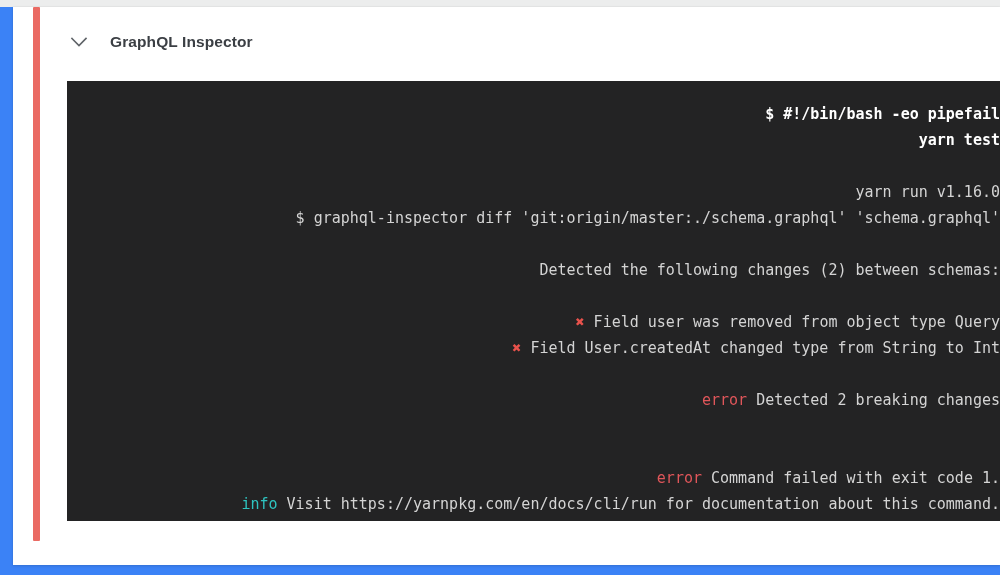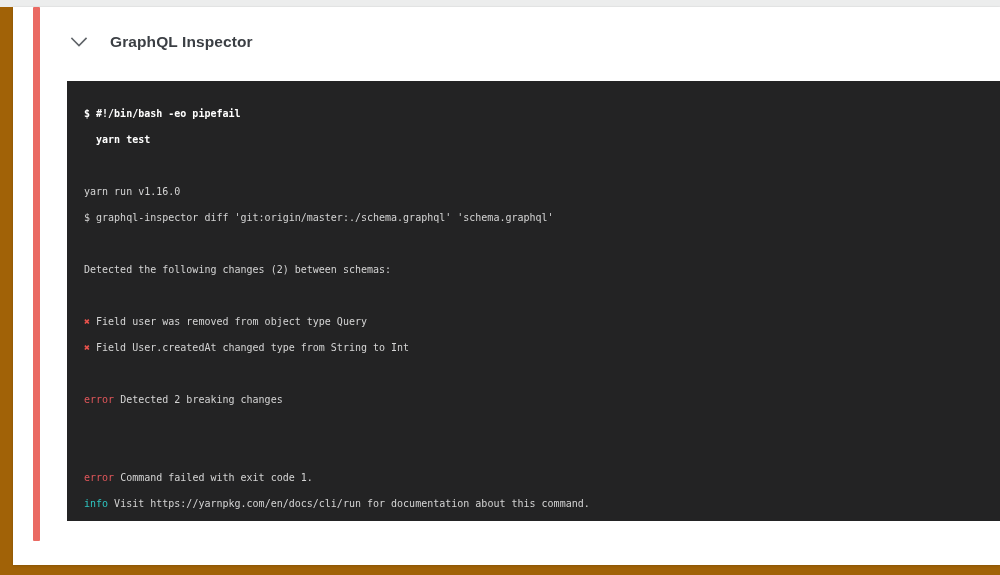--- a/index.html
+++ b/index.html
@@ -14,21 +14,22 @@
     background: #f1f2f4;
     font-family: "Liberation Sans", sans-serif;
     -webkit-font-smoothing: antialiased;
   }
 
   
   .page {
     position: relative;
     width: 1000px;
     height: 575px;
-    background: #a16207;
+    background: #3b82f6;
+    text-align: right;
   }
 
   
   .top-strip {
     position: absolute;
     left: 0; top: 0;
     width: 1000px; height: 7px;
     background: #eceded;
   }
 
@@ -88,21 +89,21 @@
     width: 933px;
     height: 440px;
     background: #232324;
     overflow: hidden;
   }
   .terminal-inner {
     padding: 20px 0 0 17px;
   }
   .log {
     font-family: "DejaVu Sans Mono", "Liberation Mono", monospace;
-    font-size: 10px;
+    font-size: 15px;
     line-height: 26px;
     color: #d4d4d4;
     white-space: pre;
   }
   .log .line { min-height: 26px; }
   .log .blank { height: 26px; }
 
   .l-cmd {
     font-weight: bold;
     color: #ffffff;

